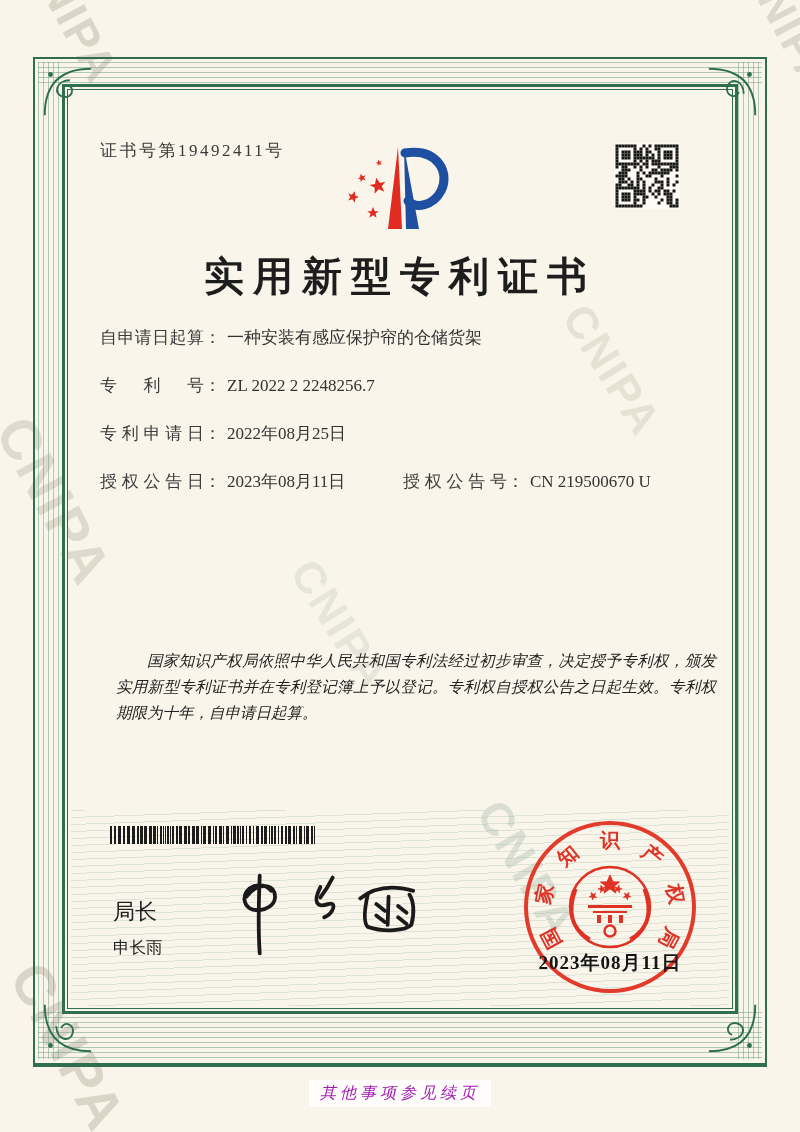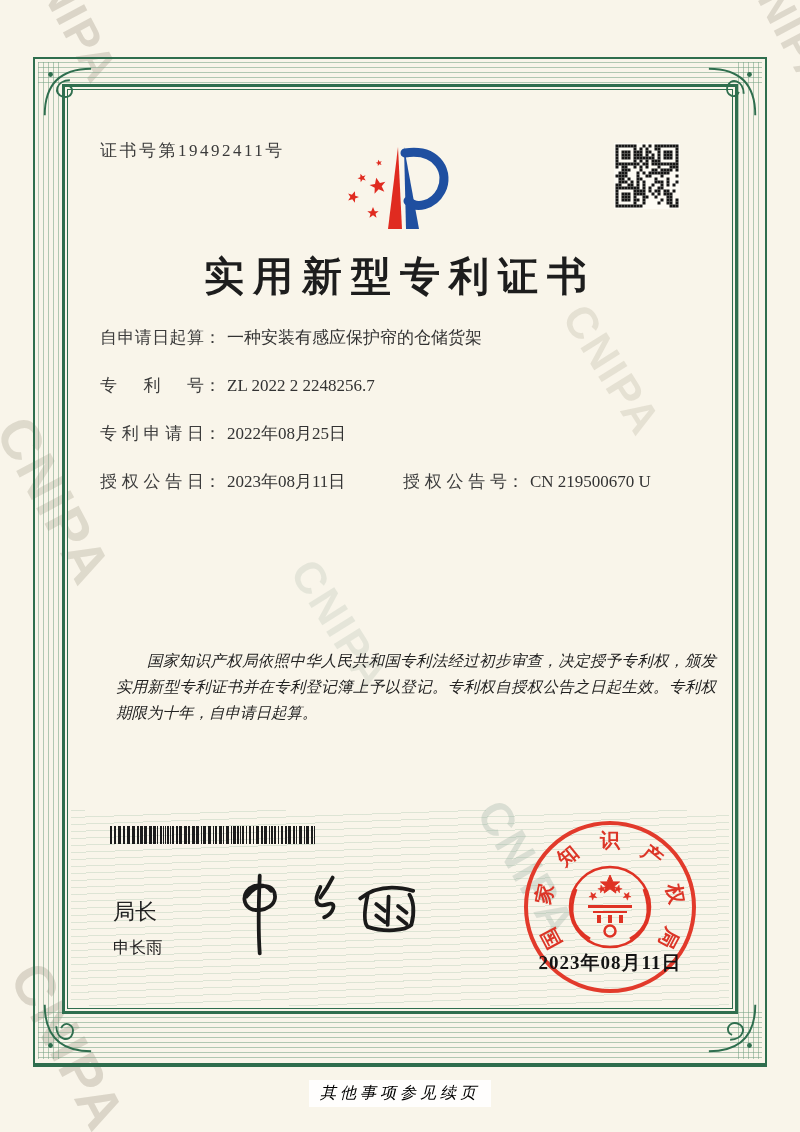--- a/index.html
+++ b/index.html
@@ -58,21 +58,21 @@
   .barcode{position:absolute;left:110px;top:826px;z-index:4;}
   .signer-title{position:absolute;left:113px;top:897px;font-family:"Liberation Sans","DejaVu Sans",sans-serif;font-size:22px;color:#222;z-index:4;}
   .signer-name{position:absolute;left:113px;top:929px;font-family:"Liberation Sans","DejaVu Sans",sans-serif;font-size:16.5px;color:#222;z-index:4;margin-top:8px;}
   .signature{position:absolute;left:212px;top:870px;z-index:4;}
   .seal{position:absolute;left:520px;top:817px;z-index:4;}
   .seal-char{font-size:20px;font-weight:700;fill:#dc3527;}
   .seal-date{position:absolute;left:518px;top:950px;width:184px;text-align:center;font-size:19px;font-weight:700;color:#141414;letter-spacing:1px;z-index:5;}
 
   .page-indicator{position:absolute;left:0;top:1035px;width:100%;text-align:center;font-size:13.5px;color:#333;z-index:4;}
   .continuation{position:absolute;left:0;top:1080px;width:100%;text-align:center;z-index:4;}
-  .continuation span{display:inline-block;background:rgba(255,255,255,.9);padding:3px 11px;font-size:16px;font-style:italic;letter-spacing:4px;color:#000000;}
+  .continuation span{display:inline-block;background:rgba(255,255,255,.9);padding:3px 11px;font-size:16px;font-style:italic;letter-spacing:4px;color:#a21caf;}
 </style>
 </head>
 <body>
 
 <div class="page">
 
   <div class="wm wm1">CNIPA</div>
   <div class="wm wm2">CNIPA</div>
   <div class="wm wm3">CNIPA</div>
   <div class="wm wm4">CNIPA</div>

